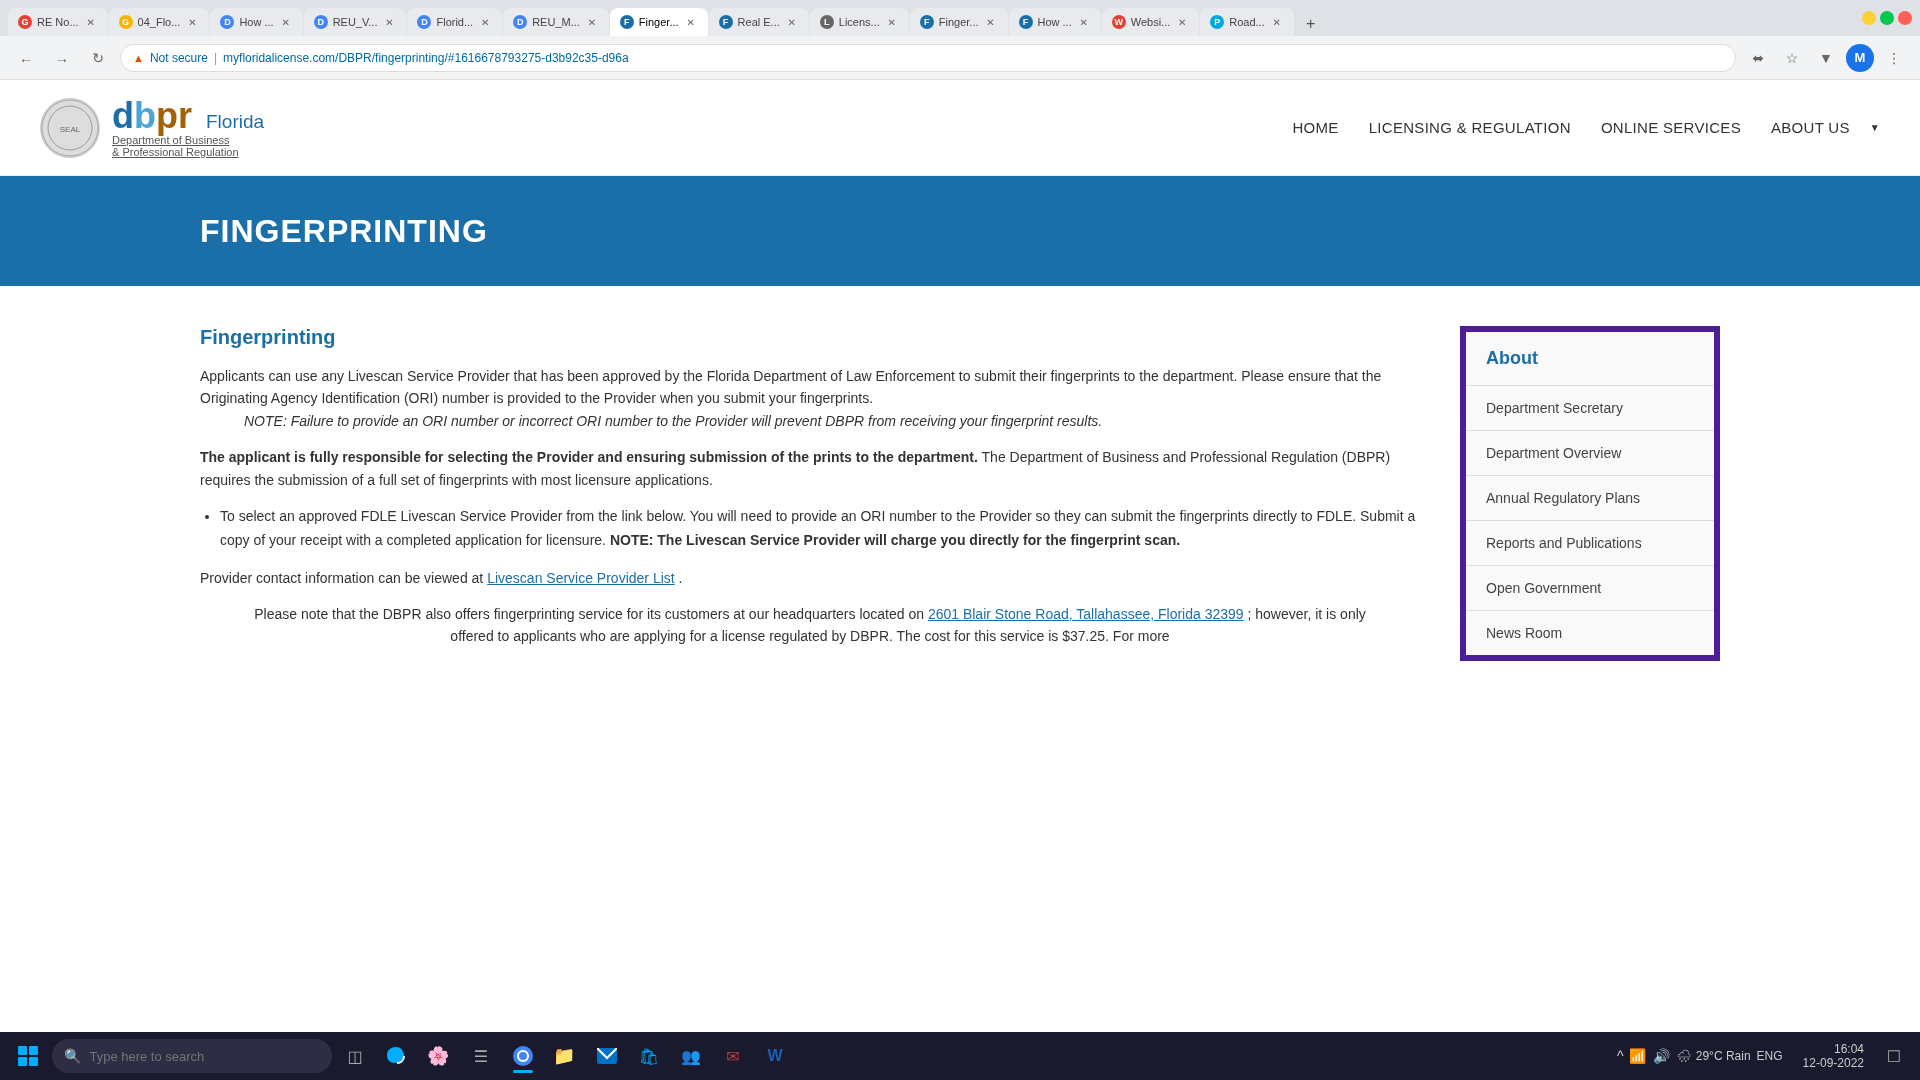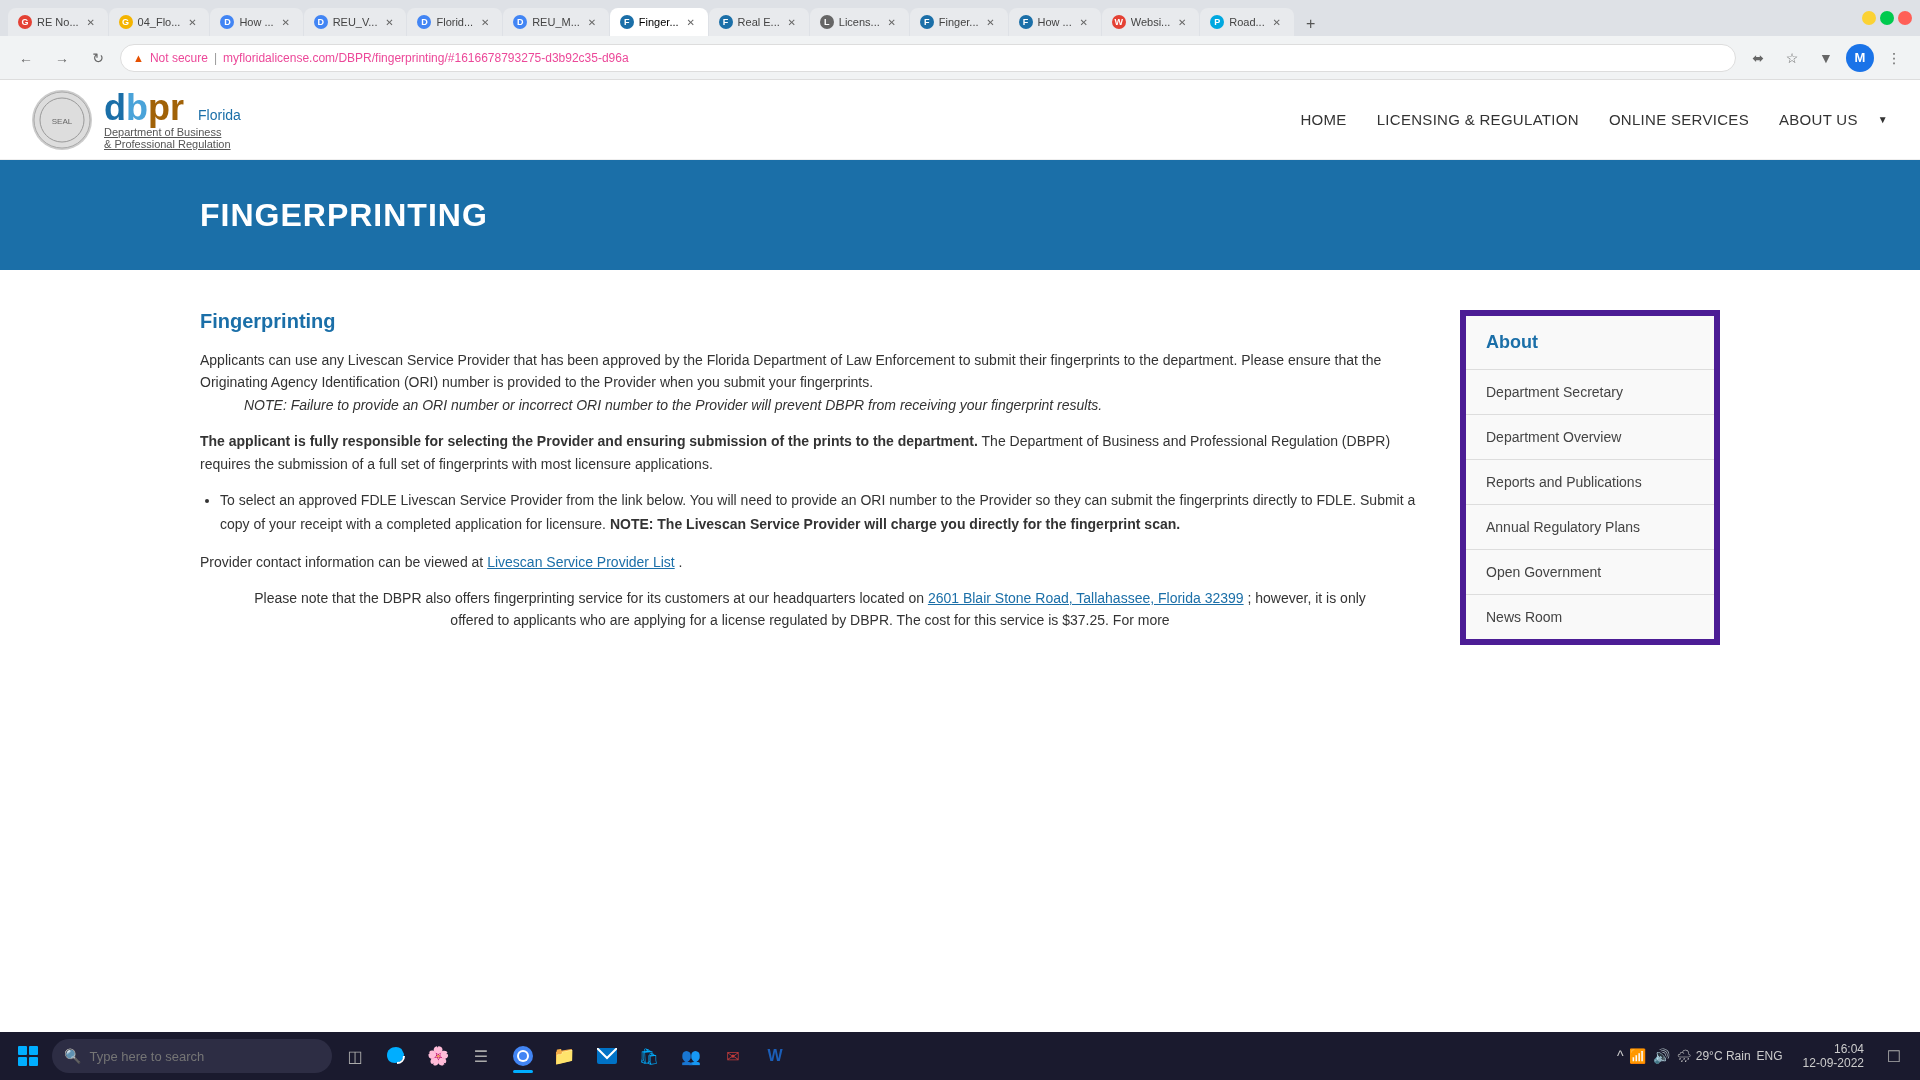--- a/index.html
+++ b/index.html
@@ -119,21 +119,21 @@
       background: #fff;
       border: 1px solid #ddd;
       display: flex;
       align-items: center;
       padding: 0 12px;
       font-size: 12px;
       color: #333;
       gap: 6px;
     }
     .address-bar .lock-icon { color: #e65100; font-size: 11px; }
-    .address-bar .url-text { color: #ec4899; }
+    .address-bar .url-text { color: #0369a1; }
     .address-bar-actions {
       display: flex;
       gap: 6px;
       align-items: center;
     }
     .addr-action-btn {
       width: 28px;
       height: 28px;
       border-radius: 50%;
       display: flex;
@@ -159,24 +159,24 @@
 
     
     .page-content {
       background: #fff;
       width: 100%;
     }
 
     
     .site-nav {
       background: #fff;
-      height: 80px;
-      display: flex;
-      align-items: center;
-      padding: 0 32px;
+      height: 96px;
+      display: flex;
+      align-items: center;
+      padding: 0 40px;
       justify-content: space-between;
       border-bottom: 1px solid #eee;
     }
     .logo-area {
       display: flex;
       align-items: center;
       gap: 12px;
     }
     .logo-seal {
       width: 60px;
@@ -533,21 +533,21 @@
       <div class="logo-seal">
         <svg width="58" height="58" viewBox="0 0 58 58">
           <circle cx="29" cy="29" r="28" fill="#ddd" stroke="#aaa" stroke-width="1"></circle>
           <circle cx="29" cy="29" r="22" fill="none" stroke="#999" stroke-width="1"></circle>
           <text x="29" y="33" text-anchor="middle" font-size="8" fill="#666">SEAL</text>
         </svg>
       </div>
       <div class="logo-text">
         <div class="logo-dbpr">
           <span style="color:#1b6fa8;">d</span><span style="color:#4aa3d9;">b</span><span style="color:#a16207;">pr</span>
-          <span style="font-size:14px; font-weight:normal; color:#1b6fa8; margin-left:4px;">Florida</span>
+          <span style="font-size:19px; font-weight:normal; color:#1b6fa8; margin-left:4px;">Florida</span>
         </div>
         <div class="logo-subtitle">Department of Business<br>&amp; Professional Regulation</div>
       </div>
     </div>
     <div class="nav-links">
       <a class="nav-link">HOME</a>
       <a class="nav-link">LICENSING &amp; REGULATION</a>
       <a class="nav-link">ONLINE SERVICES</a>
       <a class="nav-link has-dropdown">
         <span>ABOUT US</span>
@@ -595,22 +595,22 @@
       </p>
     </div>
 
     <div class="sidebar">
       <div class="sidebar-box">
         <div class="sidebar-header">
           <span class="sidebar-header-text">About</span>
         </div>
         <div class="sidebar-item">Department Secretary</div>
         <div class="sidebar-item">Department Overview</div>
+        <div class="sidebar-item">Annual Regulatory Plans</div>
         <div class="sidebar-item">Reports and Publications</div>
-        <div class="sidebar-item">Annual Regulatory Plans</div>
         <div class="sidebar-item">Open Government</div>
         <div class="sidebar-item">News Room</div>
       </div>
     </div>
   </div>
 </div>
 
 <div class="taskbar">
   <div class="start-btn">
     <div class="win-logo">

